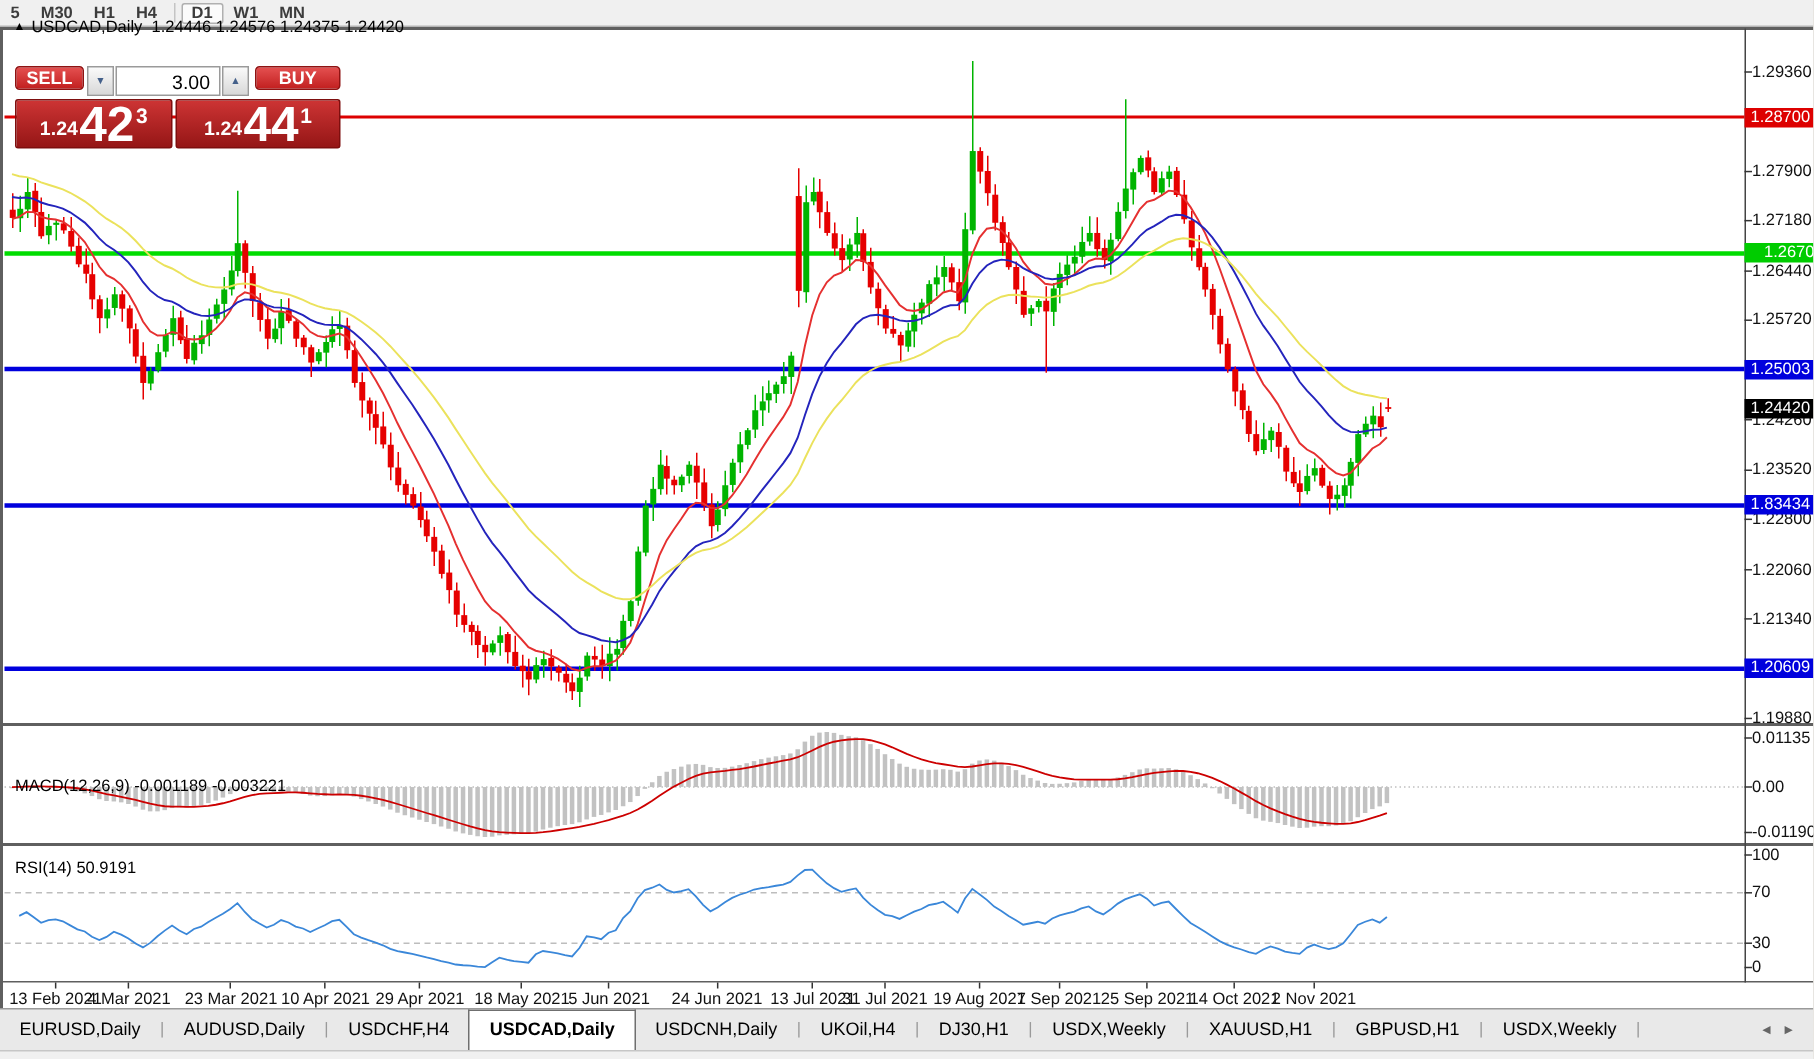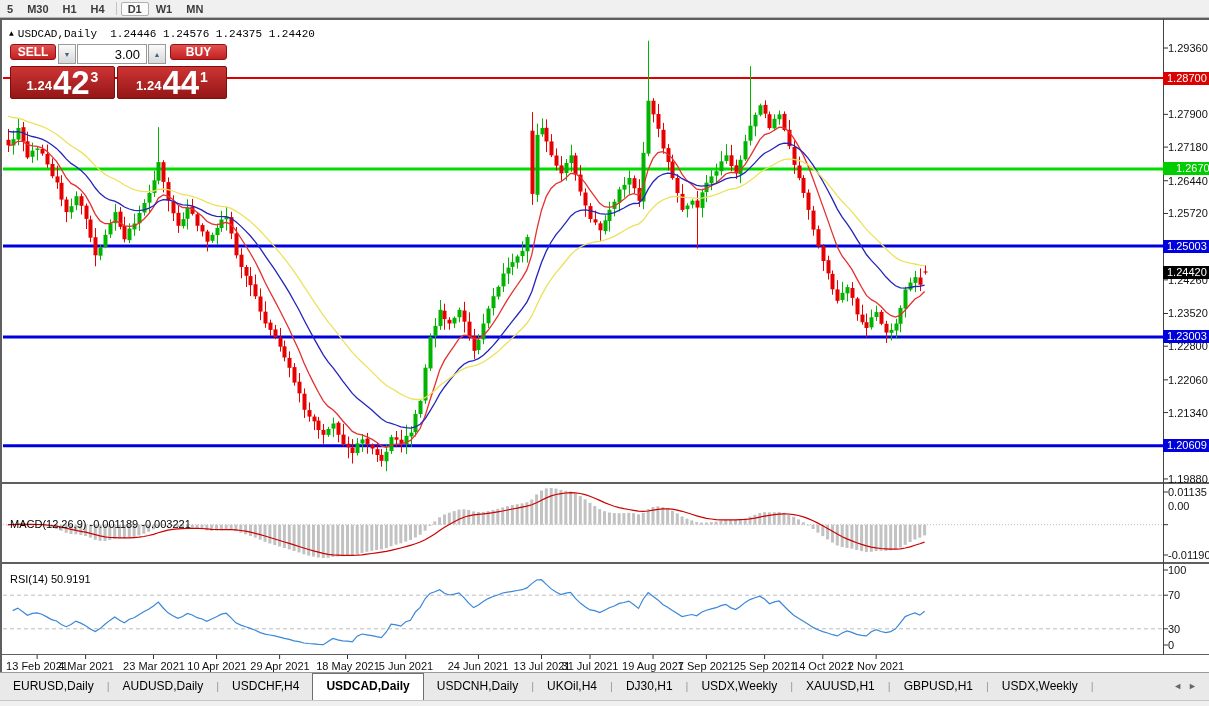--- a/index.html
+++ b/index.html
@@ -7,21 +7,21 @@
        font-family:"Liberation Sans",sans-serif;overflow:hidden;}
   
   .tf-bar{position:absolute;left:0;top:0;width:1209px;height:18px;background:#f0f0f0;
           border-bottom:1px solid #b5b5b5;display:flex;align-items:center;box-sizing:border-box;}
   .tf{font-size:11px;font-weight:bold;color:#3c3c3c;padding:1px 7px;cursor:default;}
   .tf.active{background:#fbfbfb;border:1px solid #b0b0b0;border-radius:2px;padding:0 6px;}
   .tf-sep{width:1px;height:13px;background:#c4c4c4;margin:0 4px;}
   
   #chart-svg{position:absolute;left:0;top:0;}
   
-  .chart-title{position:absolute;left:9px;top:28px;font-size:11px;color:#000;white-space:nowrap;font-family:Liberation Mono, monospace;}
+  .chart-title{position:absolute;left:9px;top:12px;font-size:11px;color:#000;white-space:nowrap;}
   .chart-title .tri{font-size:8px;position:relative;top:-1px;margin-right:4px;}
   .chart-title b{font-weight:normal;}
   
   .trade{position:absolute;left:0;top:0;}
   .btn-red{position:absolute;top:44px;height:16px;background:linear-gradient(#e45050,#c22020);
            border:1px solid #8f1212;border-radius:3px;color:#fff;font-size:12px;font-weight:bold;
            display:flex;align-items:center;justify-content:center;box-sizing:border-box;cursor:pointer;}
   .spin{position:absolute;top:44px;width:18px;height:20px;background:linear-gradient(#fafafa,#d8d8d8);
         border:1px solid #9a9a9a;box-sizing:border-box;display:flex;align-items:center;justify-content:center;
         font-size:7px;color:#44608a;cursor:pointer;}
@@ -733,24 +733,24 @@
       <div class="axlabel" style="top: 274px;">1.24260</div>
       <div class="axlabel" style="top: 307px;">1.23520</div>
       <div class="axlabel" style="top: 340px;">1.22800</div>
       <div class="axlabel" style="top: 374px;">1.22060</div>
       <div class="axlabel" style="top: 407px;">1.21340</div>
       <div class="axlabel" style="top: 473px;">1.19880</div>
       <div class="badge" style="top: 72px; background: rgb(221, 0, 0);">1.28700</div>
       <div class="badge" style="top: 162px; background: rgb(0, 204, 0); padding-left: 13px;">1.26700</div>
       <div class="badge" style="top: 240px; background: rgb(0, 0, 221);">1.25003</div>
       <div class="badge" style="top: 266px; background: rgb(0, 0, 0);">1.24420</div>
-      <div class="badge" style="top: 330px; background: rgb(0, 0, 221);">1.23003</div>
+      <div class="badge" style="top: 330px; background: rgb(0, 0, 221);">1.83434</div>
       <div class="badge" style="top: 439px; background: rgb(0, 0, 221);">1.20609</div>
       <div class="axlabel" style="top: 486px;">0.01135</div>
-      <div class="axlabel" style="top: 500px;">0.00</div>
+      <div class="axlabel" style="top: 519px;">0.00</div>
       <div class="axlabel" style="top: 549px;">-0.011904</div>
       <div class="axlabel" style="top: 564px;">100</div>
       <div class="axlabel" style="top: 589px;">70</div>
       <div class="axlabel" style="top: 623px;">30</div>
       <div class="axlabel" style="top: 639px;">0</div>
     </div>
   <div id="date-layer">
       <div class="datelabel" style="left: 37px;">13 Feb 2021</div>
       <div class="datelabel" style="left: 86px;">4 Mar 2021</div>
       <div class="datelabel" style="left: 154px;">23 Mar 2021</div>

